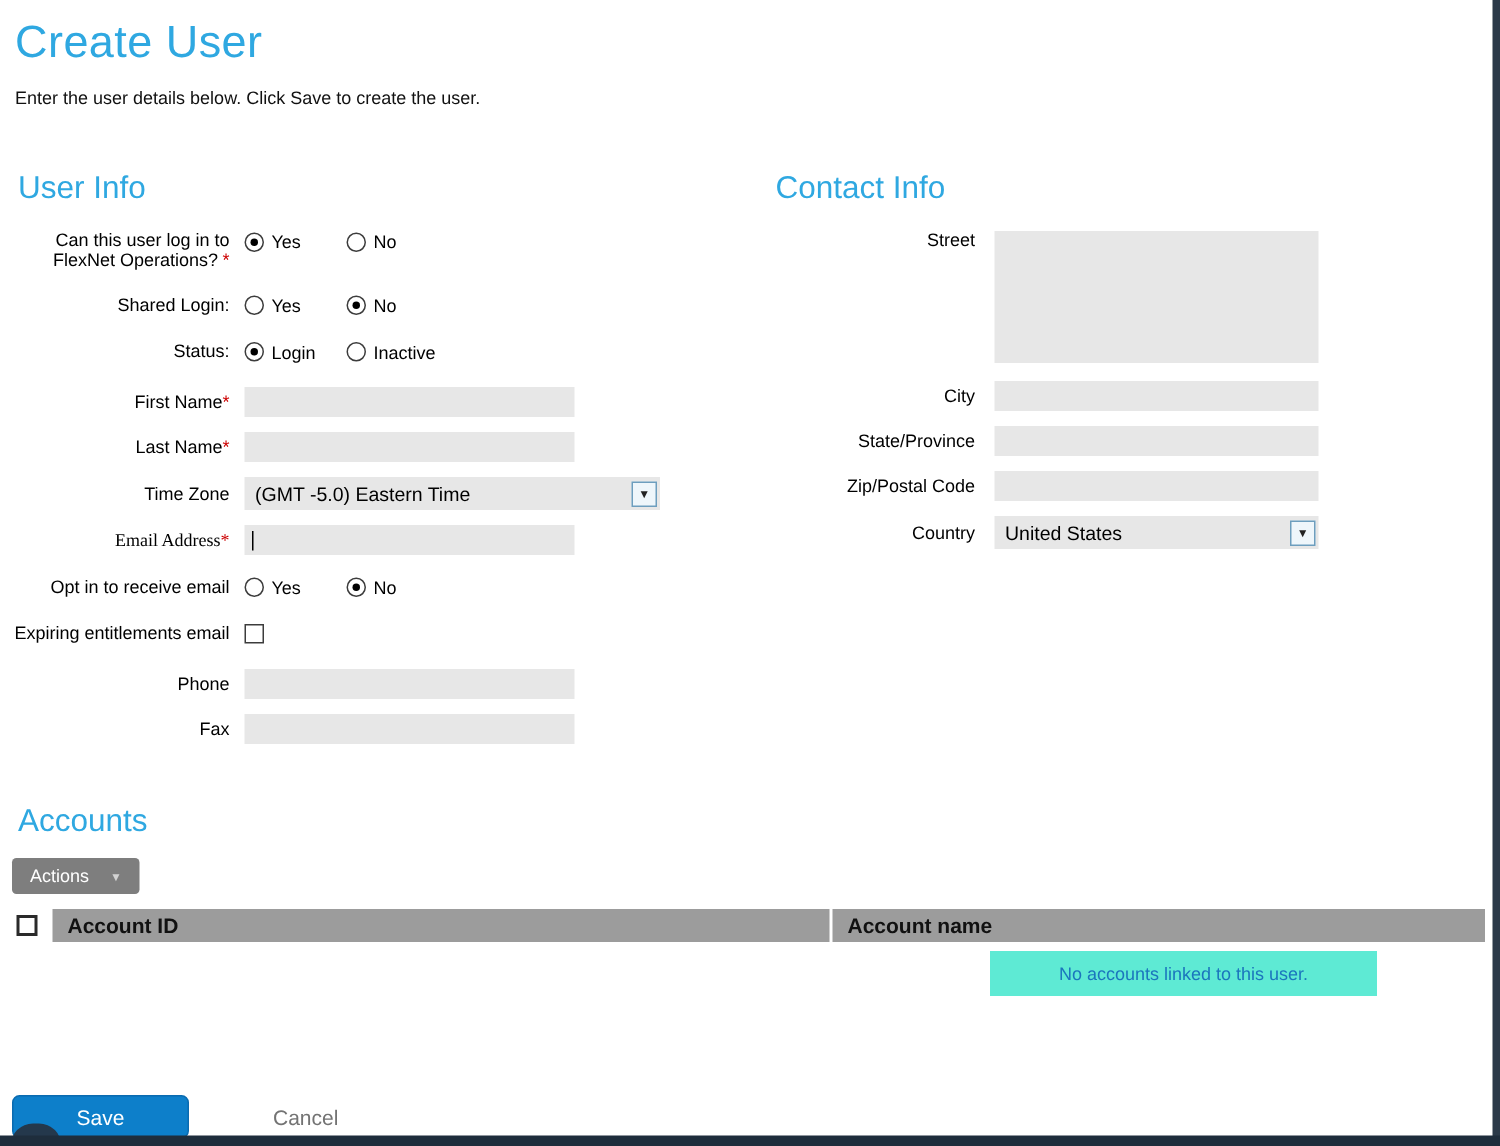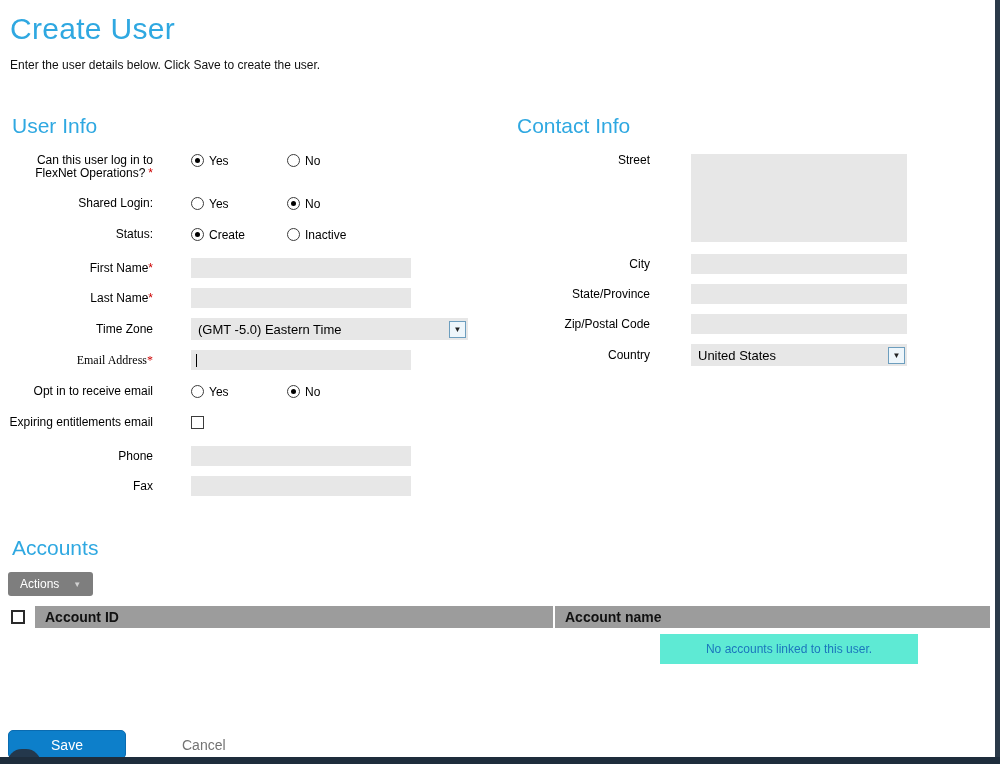--- a/index.html
+++ b/index.html
@@ -21,30 +21,30 @@
 
   .columns { display:flex; margin-top:42px; }
   .col-left { width:505px; flex-shrink:0; }
   .col-right { flex:1; }
 
   .section-heading {
     font-size:21px; font-weight:300; color:#2fa8e1;
     margin:0 0 16px 4px;
   }
 
-  .row { display:flex; align-items:center; margin-bottom:10px; min-height:15px;gap:28px; }
+  .row { display:flex; align-items:center; margin-bottom:10px; min-height:15px; }
   .row.top { align-items:flex-start; }
   .row.radio-row { margin-bottom:16px; }
 
   .lbl { width:155px; padding-right:10px; text-align:right; line-height:13px; flex-shrink:0; }
   .lbl-r { width:150px; padding-right:13px; text-align:right; line-height:13px; flex-shrink:0; }
   .req { color:#cc0000; }
   .req.spaced { margin-left:3px; }
 
-  .radio-item { display:inline-flex; gap:5px; cursor:default; }
+  .radio-item { display:inline-flex; align-items:center; gap:5px; cursor:default; }
   .radio-item.first { width:68px; }
   .radio {
     width:13px; height:13px; border:1px solid #3c3c3c; border-radius:50%;
     background:#fff; display:inline-block; position:relative; flex-shrink:0;
   }
   .radio.checked::after {
     content:""; position:absolute; left:3px; top:3px;
     width:5px; height:5px; border-radius:50%; background:#000;
   }
   .checkbox {
@@ -160,21 +160,21 @@
         <span class="radio-item">
           <span class="radio checked"></span>
           <span>No</span>
         </span>
       </div>
 
       <div class="row radio-row">
         <div class="lbl">Status:</div>
         <span class="radio-item first">
           <span class="radio checked"></span>
-          <span>Create</span>
+          <span>Login</span>
         </span>
         <span class="radio-item">
           <span class="radio"></span>
           <span>Inactive</span>
         </span>
       </div>
 
       <div class="row">
         <div class="lbl">
           <span>First Name</span><span class="req">*</span>

